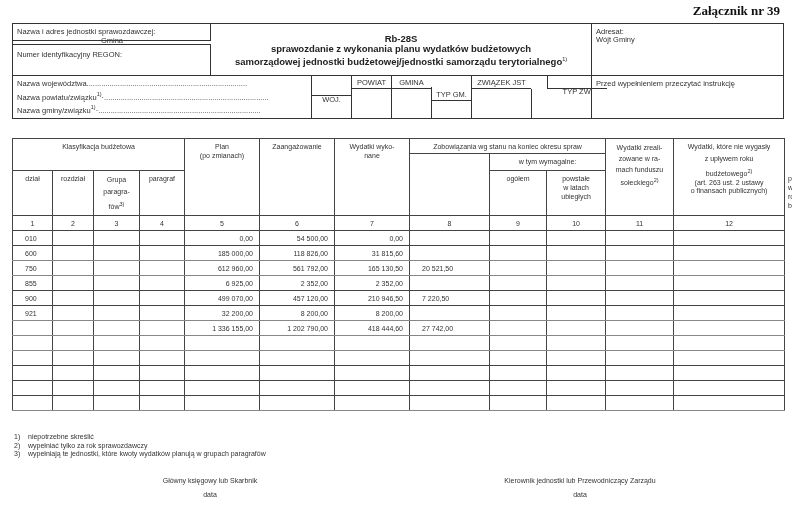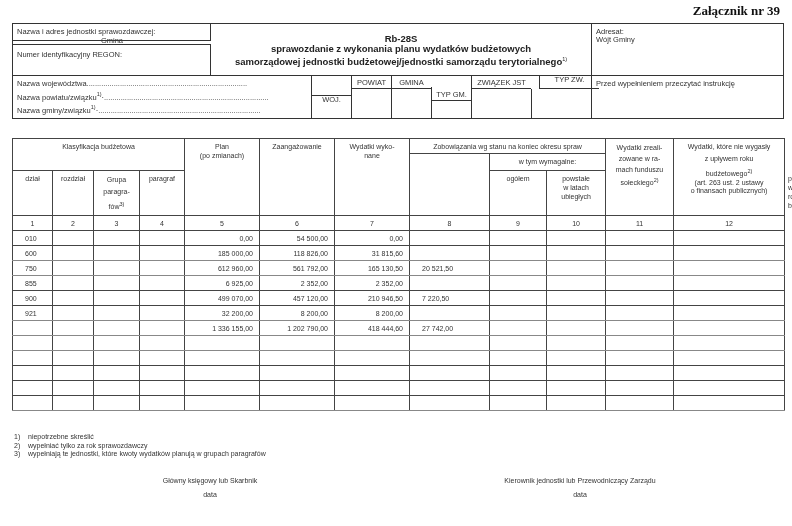--- a/index.html
+++ b/index.html
@@ -59,21 +59,21 @@
   <div class="lbl abs" style="left:4px;top:55px;font-size:7.5px;">Nazwa województwa.............................................................................</div>
   <div class="lbl abs" style="left:4px;top:66px;font-size:7.5px;"><span>Nazwa powiatu/związku</span><span class="sup">1)</span><span>·...............................................................................</span></div>
   <div class="lbl abs" style="left:4px;top:79px;font-size:7.5px;"><span>Nazwa gminy/związku</span><span class="sup">1)</span><span>·..............................................................................</span></div>
 
   <div class="abs" style="left:298px;top:51px;width:280px;height:44px;">
     <div class="cell lbl center" style="left:0;top:0;width:40px;height:14px;border-left-width:1px;border-bottom-width:1px;padding-top:20px;">WOJ.</div>
     <div class="cell lbl center" style="left:40px;top:0;width:40px;height:14px;border-left-width:1px;border-bottom-width:1px;padding-top:3px;">POWIAT</div>
     <div class="cell lbl center" style="left:80px;top:0;width:40px;height:14px;border-left-width:1px;border-bottom-width:1px;padding-top:3px;">GMINA</div>
     <div class="cell lbl center" style="left:120px;top:12px;width:40px;height:14px;border-left-width:1px;border-bottom-width:1px;padding-top:3px;">TYP GM.</div>
     <div class="cell lbl center" style="left:160px;top:0;width:60px;height:14px;border-left-width:1px;border-bottom-width:1px;padding-top:3px;">ZWIĄZEK JST</div>
-    <div class="cell lbl center" style="left:228px;top:0;width:60px;height:14px;border-left-width:1px;border-bottom-width:1px;padding-top:0;">TYP ZW.</div>
+    <div class="cell lbl center" style="left:236px;top:0;width:60px;height:14px;border-left-width:1px;border-bottom-width:1px;padding-top:12px;">TYP ZW.</div>
     <div class="cell" style="left:0;top:14px;width:40px;height:30px;border-left-width:1px;"></div>
     <div class="cell" style="left:40px;top:14px;width:40px;height:30px;border-left-width:1px;"></div>
     <div class="cell" style="left:80px;top:14px;width:40px;height:30px;border-left-width:1px;"></div>
     <div class="cell" style="left:120px;top:14px;width:40px;height:30px;border-left-width:1px;"></div>
     <div class="cell" style="left:160px;top:14px;width:60px;height:30px;border-left-width:1px;"></div>
     <div class="cell" style="left:220px;top:14px;width:60px;height:30px;border-left-width:1px;"></div>
   </div>
   <div class="cell" style="left:578px;top:51px;width:193px;height:44px;border-left-width:1px;">
     <div class="lbl abs" style="left:4px;top:4px;">Przed wypełnieniem przeczytać instrukcję</div>
   </div>

